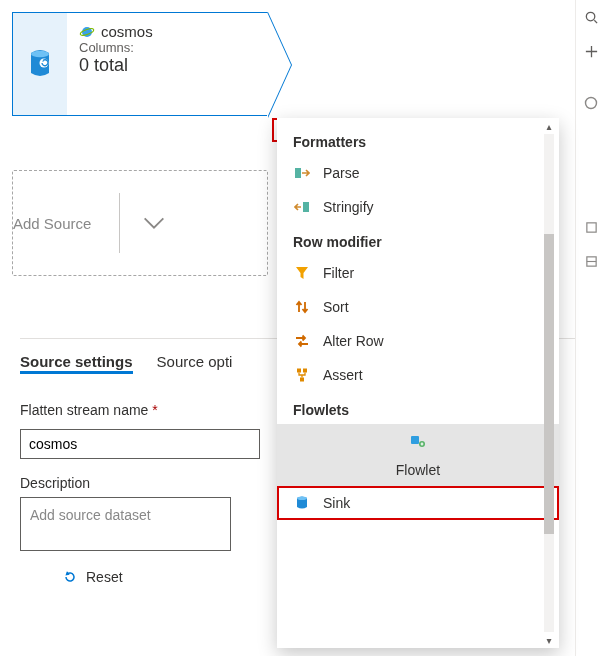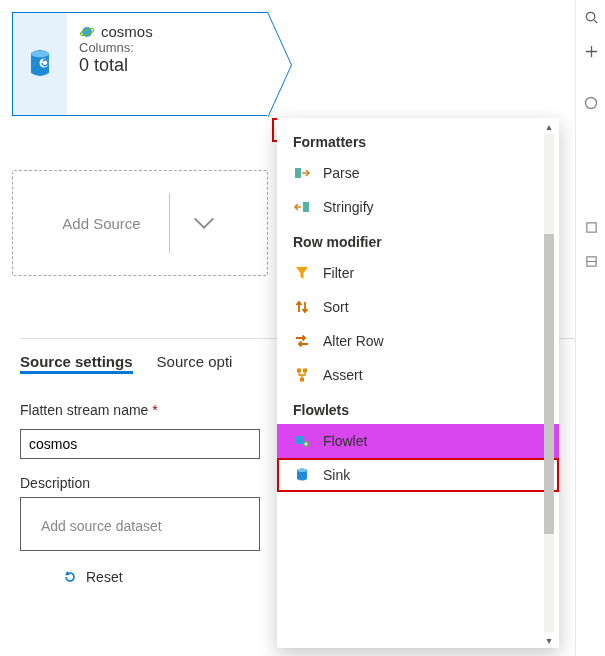--- a/index.html
+++ b/index.html
@@ -33,56 +33,56 @@
     border:2px solid #d60000;
     display:flex; align-items:center; justify-content:center;
     font-size:9px; color:#605e5c; background:#fff;
     cursor:pointer;
   }
 
   
   .add-source {
     position:absolute; left:0; top:158px; width:256px; height:106px;
     border:1.5px dashed #a6a6a6; border-radius:2px;
-    display:flex; align-items:center; justify-content:center;
+    display:flex; align-items:center; 
     color:#888; font-size:15px;
   }
   .add-source .divider { width:1px; height:60px; background:#c8c6c4; margin:0 20px 0 28px;}
   .add-source .chev { width:28px; height:28px; }
 
   
   .settings { position:absolute; left:20px; top:338px; right:20px; }
   .settings-border { border-top:1px solid #e1dfdd; height:1px; margin-bottom:0;}
   .tabs { display:flex; gap:24px; margin-top:14px; font-size:15px;}
   .tab { padding-bottom:1px; cursor:pointer;}
   .tab.active { font-weight:600; border-bottom:3px solid #0078d4; color:#323130;}
   .tab.inactive { color:#323130;}
 
   .field-label { margin-top:28px; font-size:14px;}
   .req { color:#a80000; }
   .text-input { width:240px; margin-top:6px; padding:6px 8px; border:1px solid #605e5c; font-size:14px; }
   .learn-more { display:inline-flex; align-items:center; gap:6px; color:#0078d4; margin:18px 0 0 34px; cursor:pointer; font-size:14px;}
   .desc-label { margin-top:16px; font-size:14px;}
-  .desc-box { width:240px; height:54px; margin-top:6px; padding:20px; border:1px solid #605e5c; color:#888; font-size:14px; overflow:hidden;}
+  .desc-box { width:211px; height:54px; margin-top:6px; padding:9px; border:1px solid #605e5c; color:#888; font-size:14px; overflow:hidden;}
   .reset { display:inline-flex; align-items:flex-end; gap:8px; color:#323130; margin-top:18px; margin-left:42px; font-size:14px;}
 
   
   .right-rail { position:absolute; right:0; top:0; width:30px; height:100%; border-left:1px solid #edebe9; background:#fff; }
   .rail-btn { width:30px; height:34px; display:flex; align-items:center; justify-content:center; color:#605e5c; cursor:pointer; }
 
   
   .menu {
     position:absolute; left:277px; top:118px; width:282px; bottom:8px;
     background:#fff; box-shadow: 0 6px 18px rgba(0,0,0,.22);
     overflow:hidden;
   }
   .menu-inner { position:absolute; inset:0; overflow:hidden; padding:6px 0 8px 0;}
   .menu .section { padding:10px 16px 6px 16px; font-weight:600; font-size:14px; color:#323130;}
   .menu .item { display:flex; align-items:center; gap:12px; padding:8px 16px; font-size:14px; cursor:pointer;}
-  .menu .item.hover { background:#d946ef; }
+  .menu .item.hover { background:#e5e5e5;flex-direction:column; }
   .menu .item .ic { width:18px; height:18px; display:flex; align-items:center; justify-content:center;}
   .sink-hl { outline:2px solid #d60000; outline-offset:-2px; }
 
   
   .vscroll { position:absolute; right:2px; top:0; bottom:0; width:16px;}
   .vscroll .track { position:absolute; top:16px; bottom:16px; left:3px; width:10px; background:#f3f2f1;}
   .vscroll .thumb { position:absolute; left:3px; width:10px; background:#c8c6c4; border-radius:0;}
   .vscroll .arrow { position:absolute; left:0; width:16px; height:16px; display:flex; align-items:center; justify-content:center; color:#605e5c; font-size:10px;}
 
   

